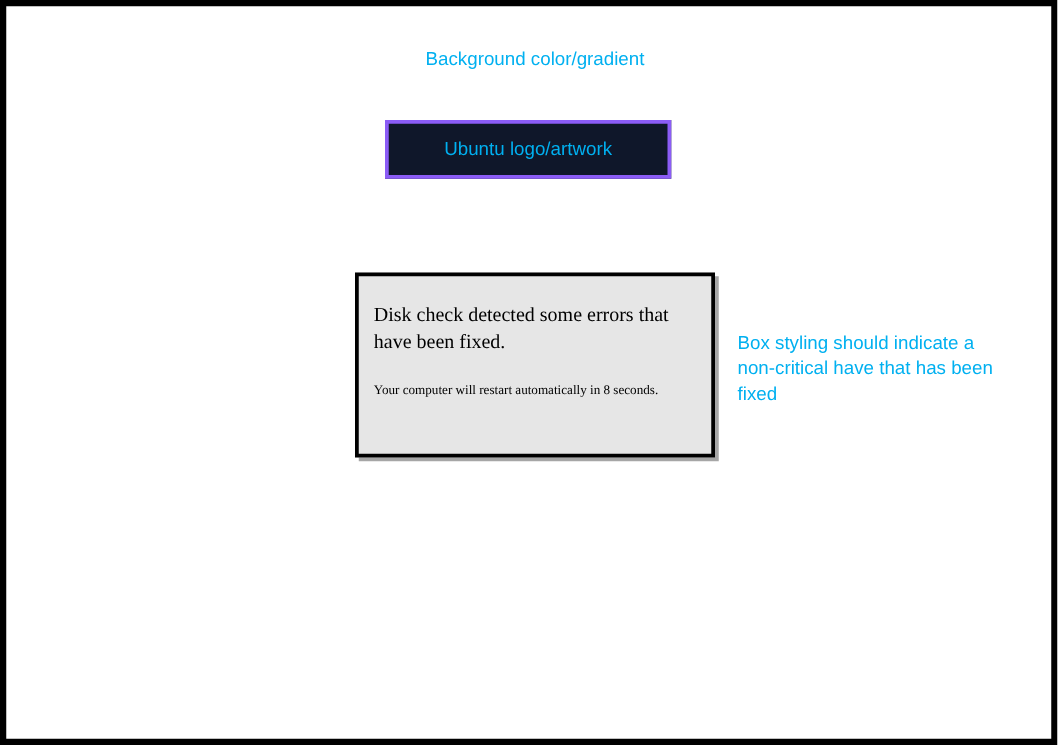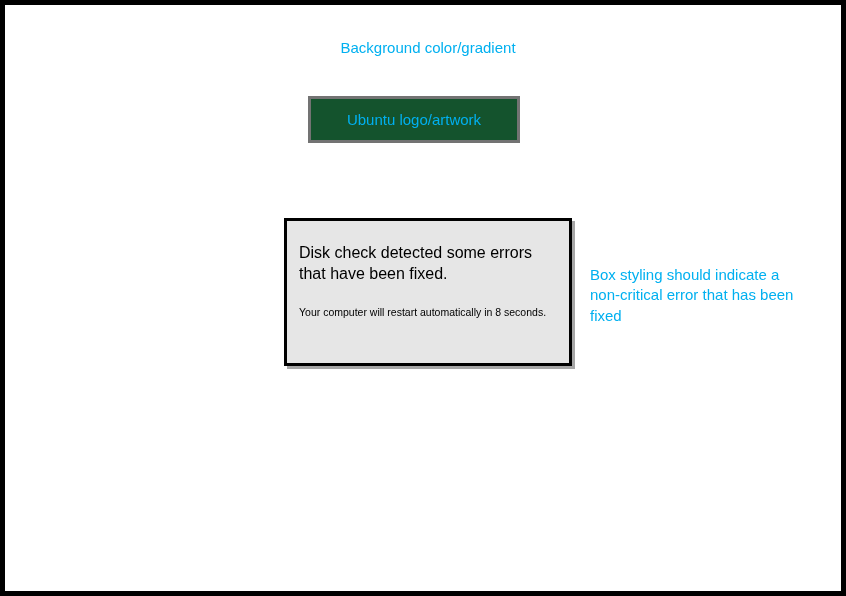--- a/index.html
+++ b/index.html
@@ -29,25 +29,25 @@
   #bg-annotation {
     left: 0;
     top: 33px;
     width: 846px;
     text-align: center;
   }
   #logo-box {
     position: absolute;
     left: 303px;
     top: 91px;
-    width: 212px;
+    width: 229px;
     height: 47px;
-    border: 3px solid #737373;
+    border: 3px solid #8b5cf6;
     box-sizing: border-box;
-    background: #14532d;
+    background: #0f172a;
   }
   #logo-label {
     position: absolute;
     left: 0;
     top: 0;
     width: 100%;
     height: 100%;
     display: flex;
     align-items: center;
     justify-content: center;
@@ -57,20 +57,21 @@
   #dialog-box {
     position: absolute;
     left: 279px;
     top: 213px;
     width: 288px;
     height: 148px;
     border: 3px solid #000000;
     box-sizing: border-box;
     background: #e6e6e6;
     box-shadow: 3px 3px 0 rgba(0,0,0,0.35);
+    font-family: Liberation Serif, serif;
   }
   #dialog-title {
     position: absolute;
     left: 12px;
     top: 21px;
     width: 258px;
     color: #000000;
     font-size: 16px;
     line-height: 1.32;
   }
@@ -98,15 +99,15 @@
 
   <div id="logo-box">
     <div id="logo-label">Ubuntu logo/artwork</div>
   </div>
 
   <div id="dialog-box">
     <div id="dialog-title">Disk check detected some errors that have been fixed.</div>
     <div id="dialog-subtext">Your computer will restart automatically in 8 seconds.</div>
   </div>
 
-  <div class="annotation" id="style-annotation">Box styling should indicate a non-critical error that has been fixed</div>
+  <div class="annotation" id="style-annotation">Box styling should indicate a non-critical have that has been fixed</div>
 
 </div>
 
 </body></html>

